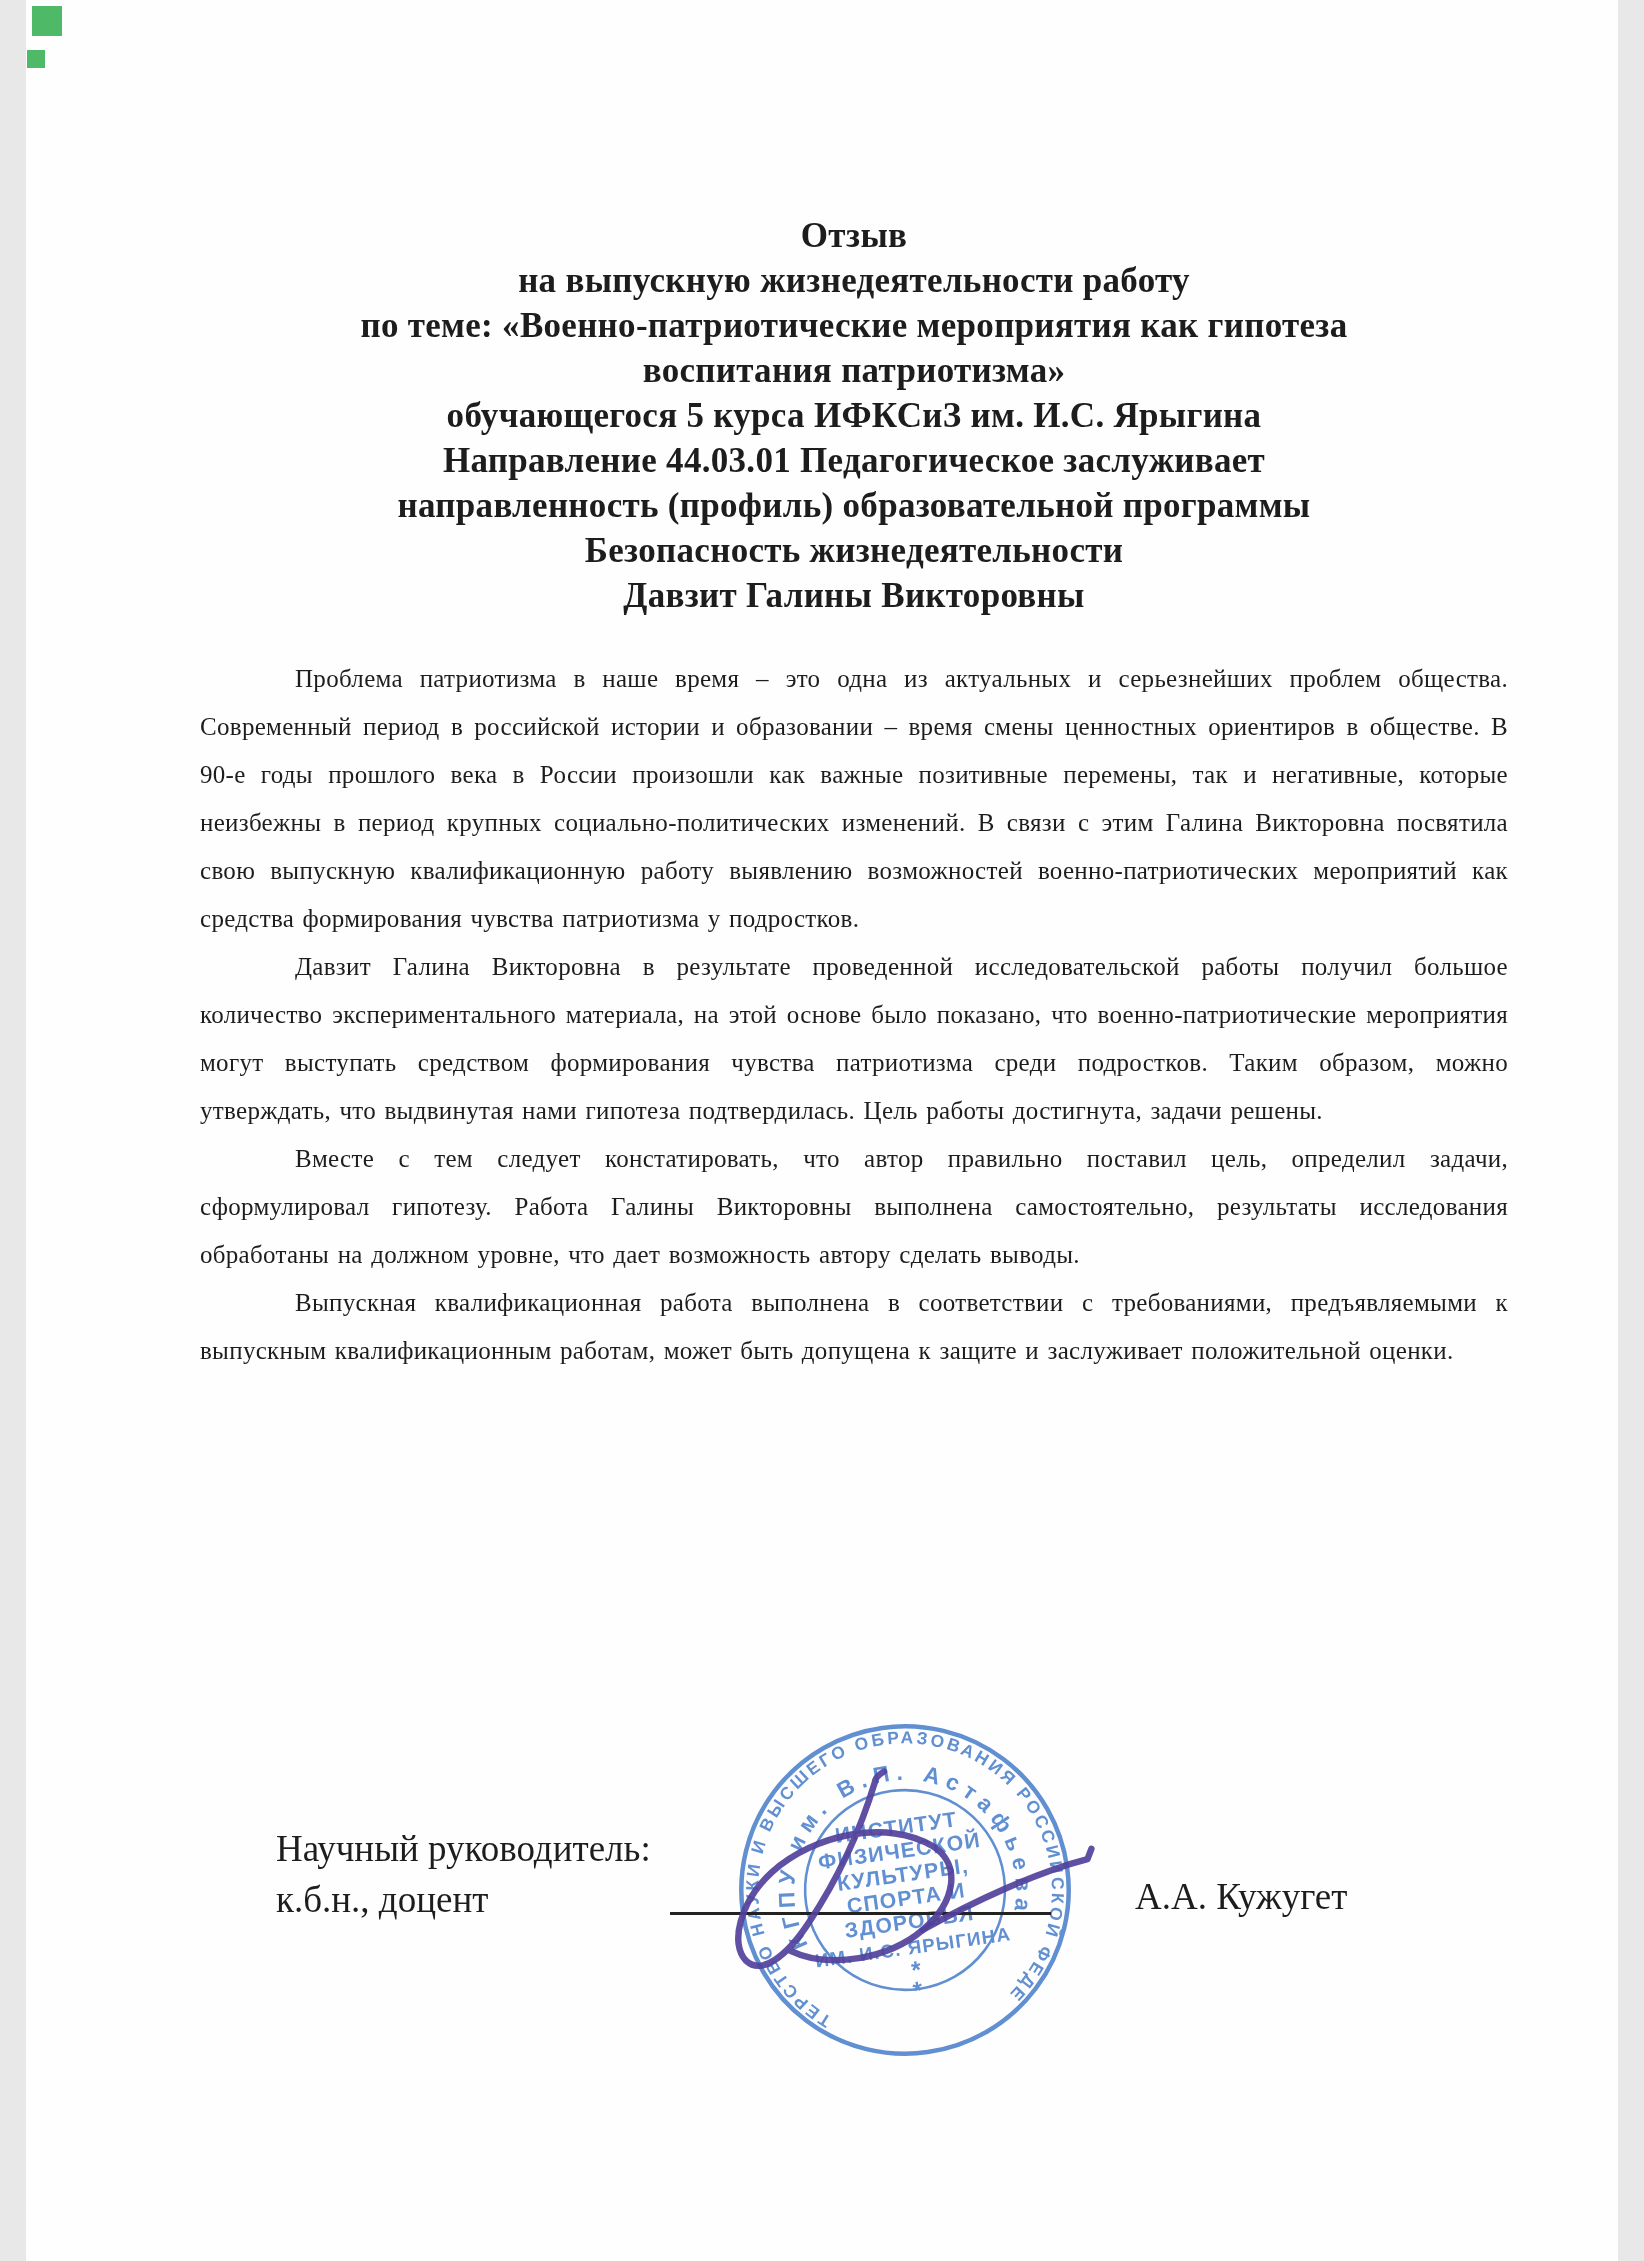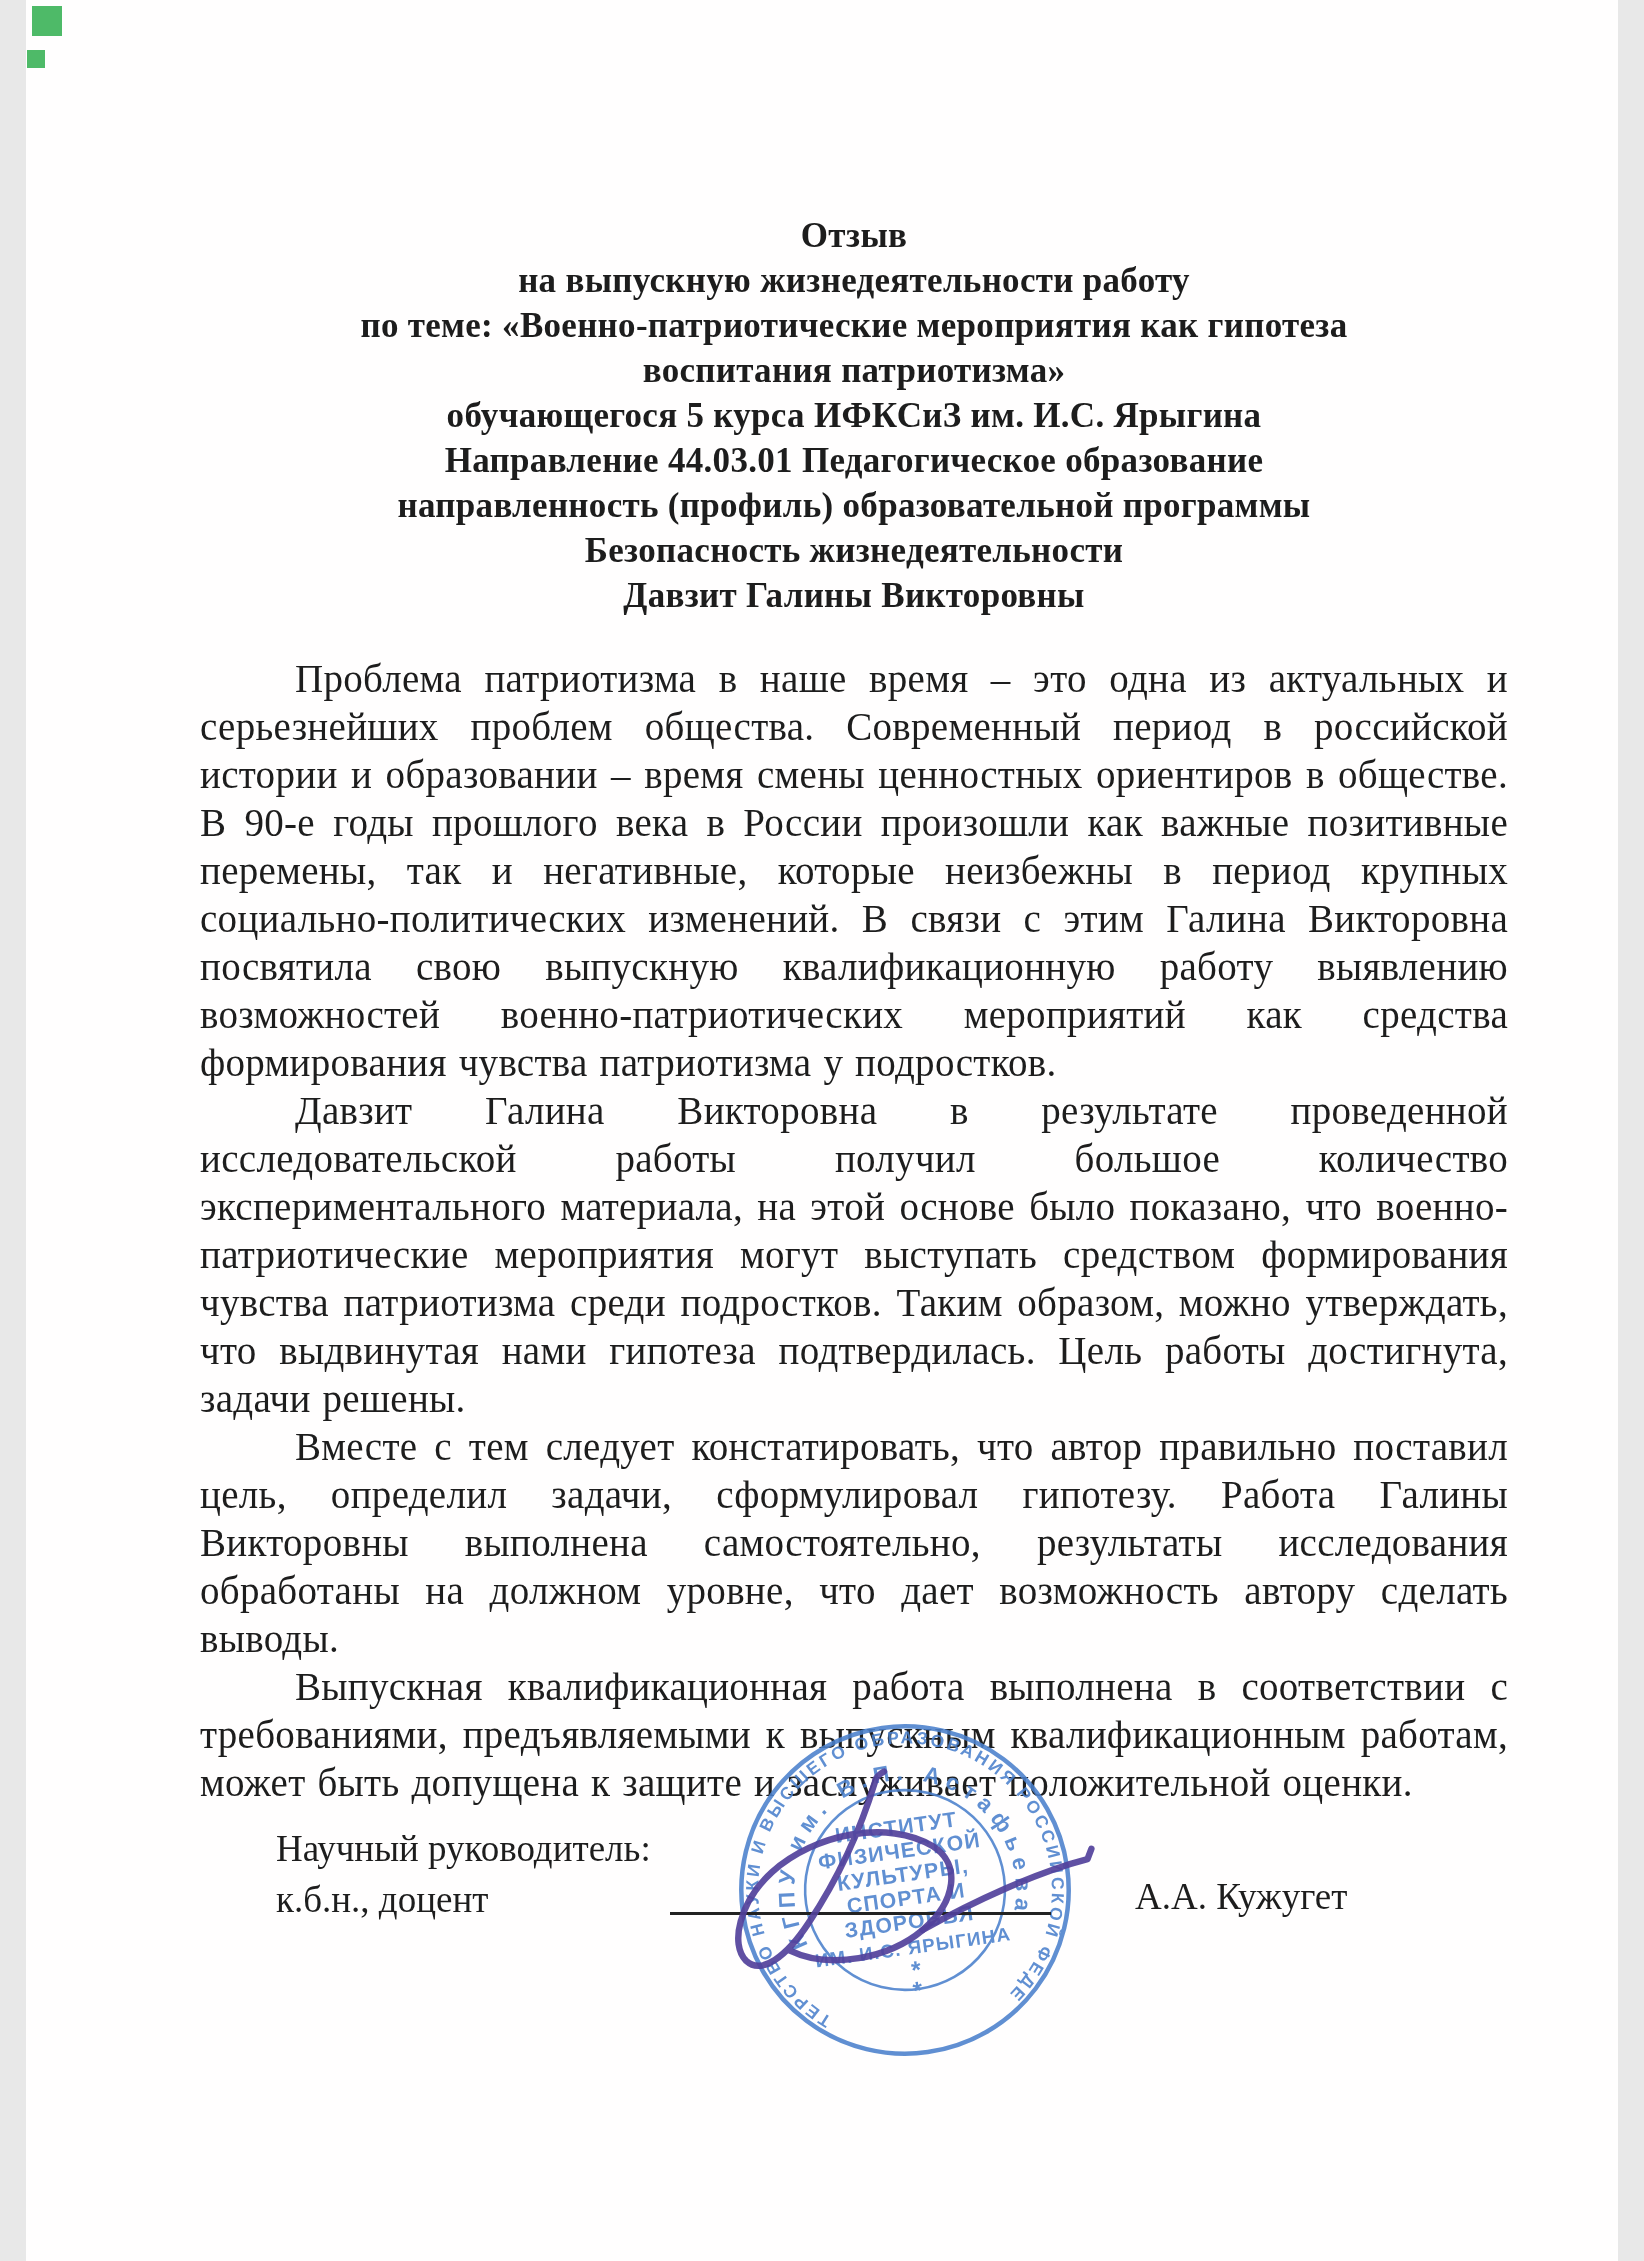--- a/index.html
+++ b/index.html
@@ -33,21 +33,21 @@
   .title-block{
     text-align:center;
     font-weight:bold;
     font-size:35px;
     line-height:45px;
     letter-spacing:0.3px;
   }
   .body-block{margin-top:37px;}
   .body-block p{
     margin:0;
-    font-size:39px;
+    font-size:25px;
     line-height:48px;
     text-align:justify;
     text-indent:95px;
     word-spacing:1.9px;
     letter-spacing:0.3px;
   }
 
   .sig-label{position:absolute;font-size:37px;line-height:39px;white-space:nowrap;}
   .role-label{left:250px;top:1817px;margin-top:12px;}
   .degree-label{left:250px;top:1880px;text-align:center;}
@@ -78,21 +78,21 @@
   <div class="green-mark m2"></div>
   <div class="edge-shadow"></div>
 
   <div class="content">
     <div class="title-block">
       <div>Отзыв</div>
       <div>на выпускную жизнедеятельности работу</div>
       <div>по теме: «Военно-патриотические мероприятия как гипотеза</div>
       <div>воспитания патриотизма»</div>
       <div>обучающегося 5 курса ИФКСиЗ им. И.С. Ярыгина</div>
-      <div>Направление 44.03.01 Педагогическое образование</div>
+      <div>Направление 44.03.01 Педагогическое заслуживает</div>
       <div>направленность (профиль) образовательной программы</div>
       <div>Безопасность жизнедеятельности</div>
       <div>Давзит Галины Викторовны</div>
     </div>
 
     <div class="body-block">
       <p>Проблема патриотизма в наше время – это одна из актуальных и серьезнейших проблем общества. Современный период в российской истории и образовании – время смены ценностных ориентиров в обществе. В 90-е годы прошлого века в России произошли как важные позитивные перемены, так и негативные, которые неизбежны в период крупных социально-политических изменений. В связи с этим Галина Викторовна посвятила свою выпускную квалификационную работу выявлению возможностей военно-патриотических мероприятий как средства формирования чувства патриотизма у подростков.</p>
       <p>Давзит Галина Викторовна в результате проведенной исследовательской работы получил большое количество экспериментального материала, на этой основе было показано, что военно-патриотические мероприятия могут выступать средством формирования чувства патриотизма среди подростков. Таким образом, можно утверждать, что выдвинутая нами гипотеза подтвердилась. Цель работы достигнута, задачи решены.</p>
       <p>Вместе с тем следует констатировать, что автор правильно поставил цель, определил задачи, сформулировал гипотезу. Работа Галины Викторовны выполнена самостоятельно, результаты исследования обработаны на должном уровне, что дает возможность автору сделать выводы.</p>
       <p>Выпускная квалификационная работа выполнена в соответствии с требованиями, предъявляемыми к выпускным квалификационным работам, может быть допущена к защите и заслуживает положительной оценки.</p>

